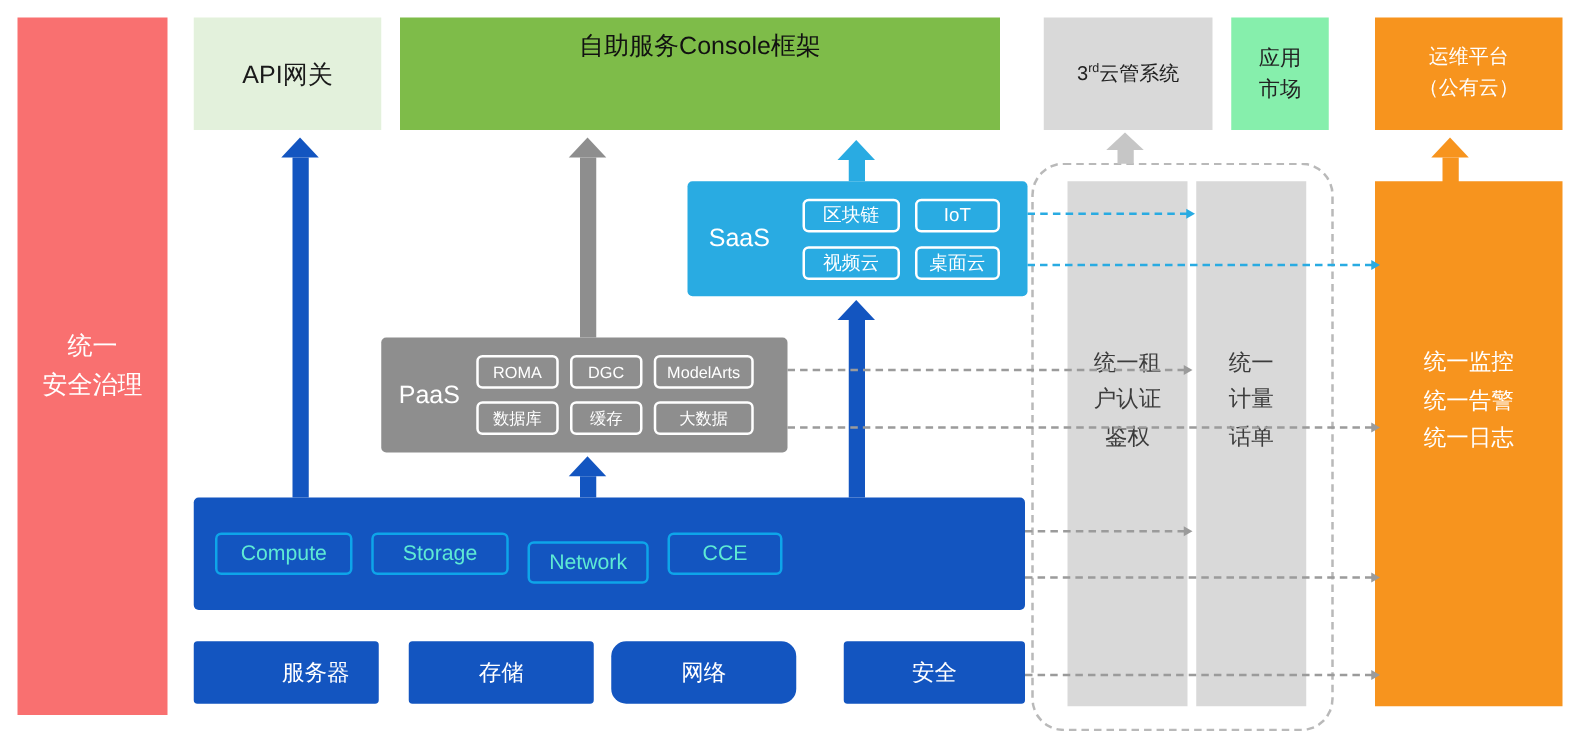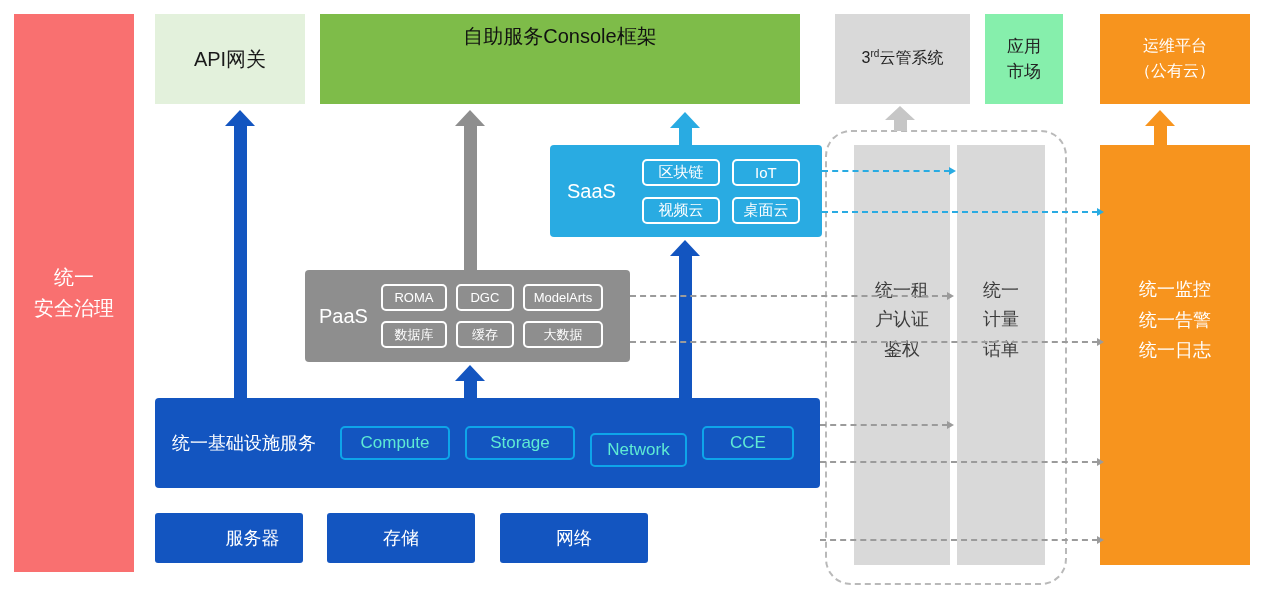--- a/index.html
+++ b/index.html
@@ -140,43 +140,45 @@
       <div class="cell">
           <span>缓存</span>
         </div>
       <div class="cell">
           <span>大数据</span>
         </div>
     </div>
   </div>
 
   <div class="box infra-box">
-    <span class="infra-label">统一基础设施服务</span>
     <div class="infra-chip" style="width:110px;">
         <span>Compute</span>
       </div>
     <div class="infra-chip" style="width:110px;">
         <span>Storage</span>
       </div>
     <div class="infra-chip" style="width:97px;margin-top:13px;">
         <span>Network</span>
       </div>
     <div class="infra-chip" style="width:92px;">
         <span>CCE</span>
       </div>
   </div>
 
   <div class="box hw" style="left:155px;width:148px;padding-left:47px;">
     <span>服务器</span>
   </div>
   <div class="box hw" style="left:327px;width:148px;">
     <span>存储</span>
   </div>
-  <div class="box hw" style="left:500px;width:148px;">
+  <div class="box hw" style="left:489px;width:148px;border-radius:12px;">
     <span>网络</span>
+  </div>
+  <div class="box hw" style="left:675px;width:145px;">
+    <span>安全</span>
   </div>
 
   <div class="dashed-frame"></div>
   <div class="vbar auth-bar">
     <span class="multiline">统一租
 户认证
 鉴权</span>
   </div>
   <div class="vbar metering-bar">
     <span class="multiline">统一

